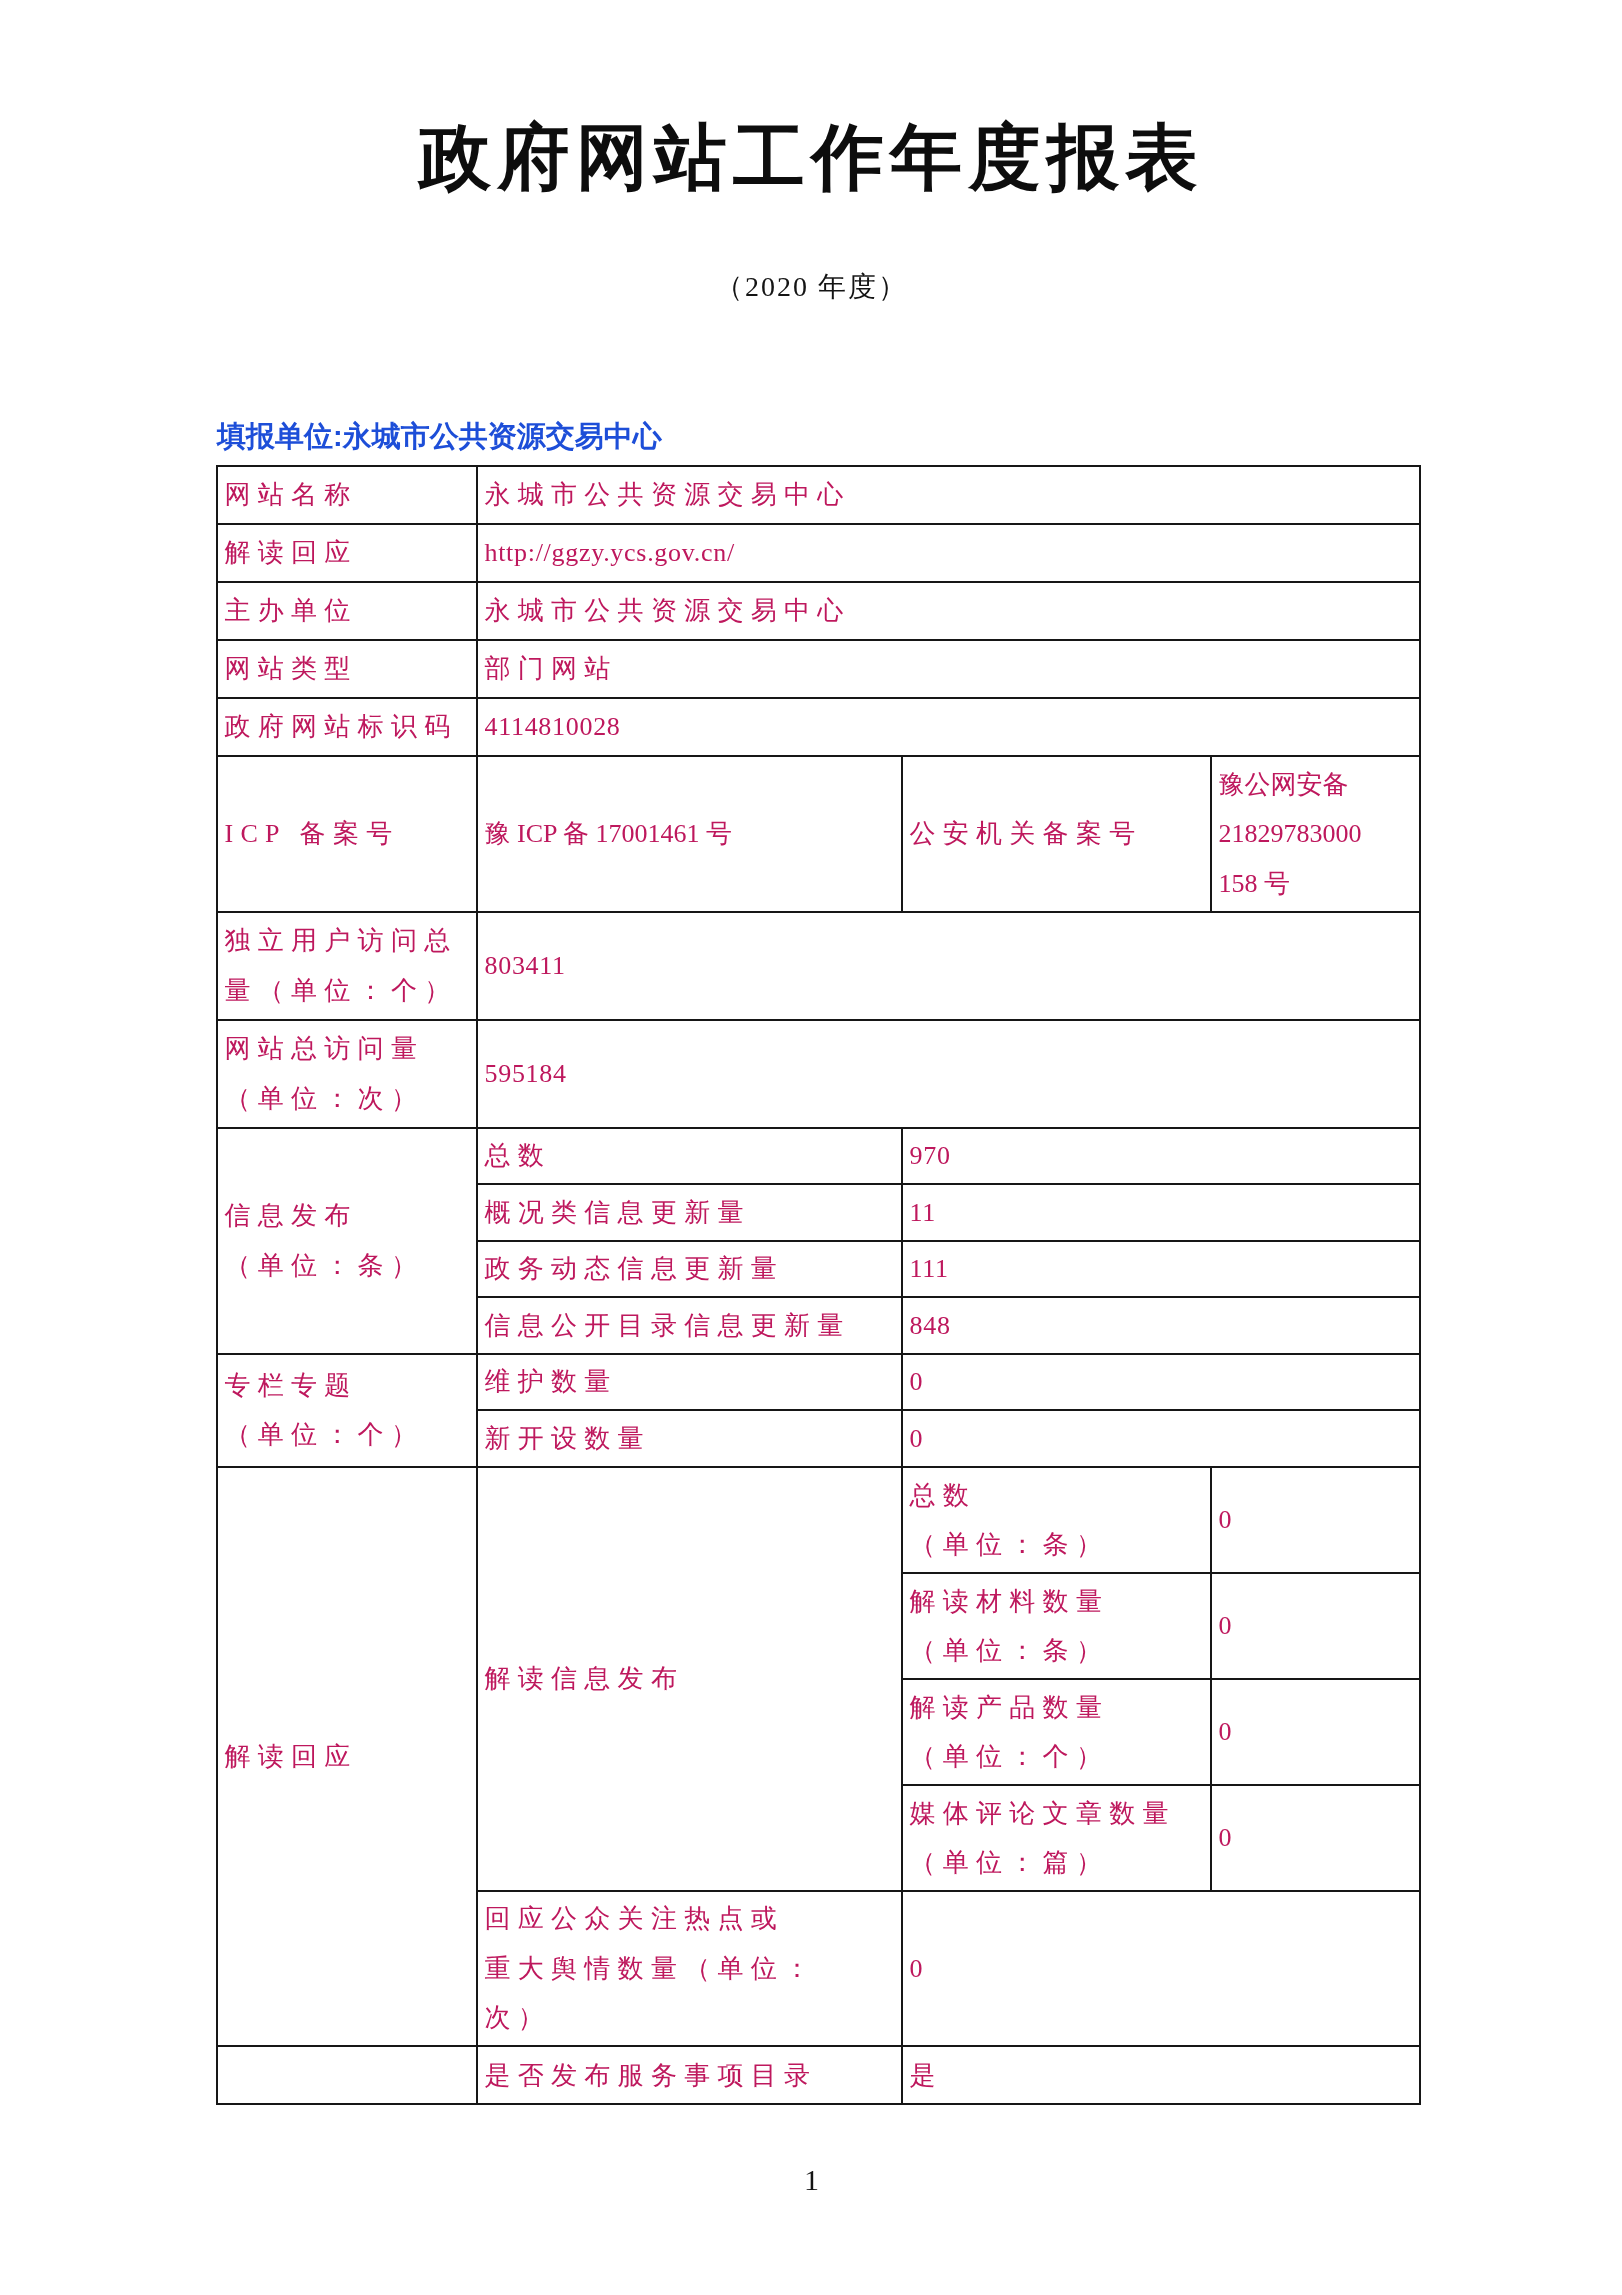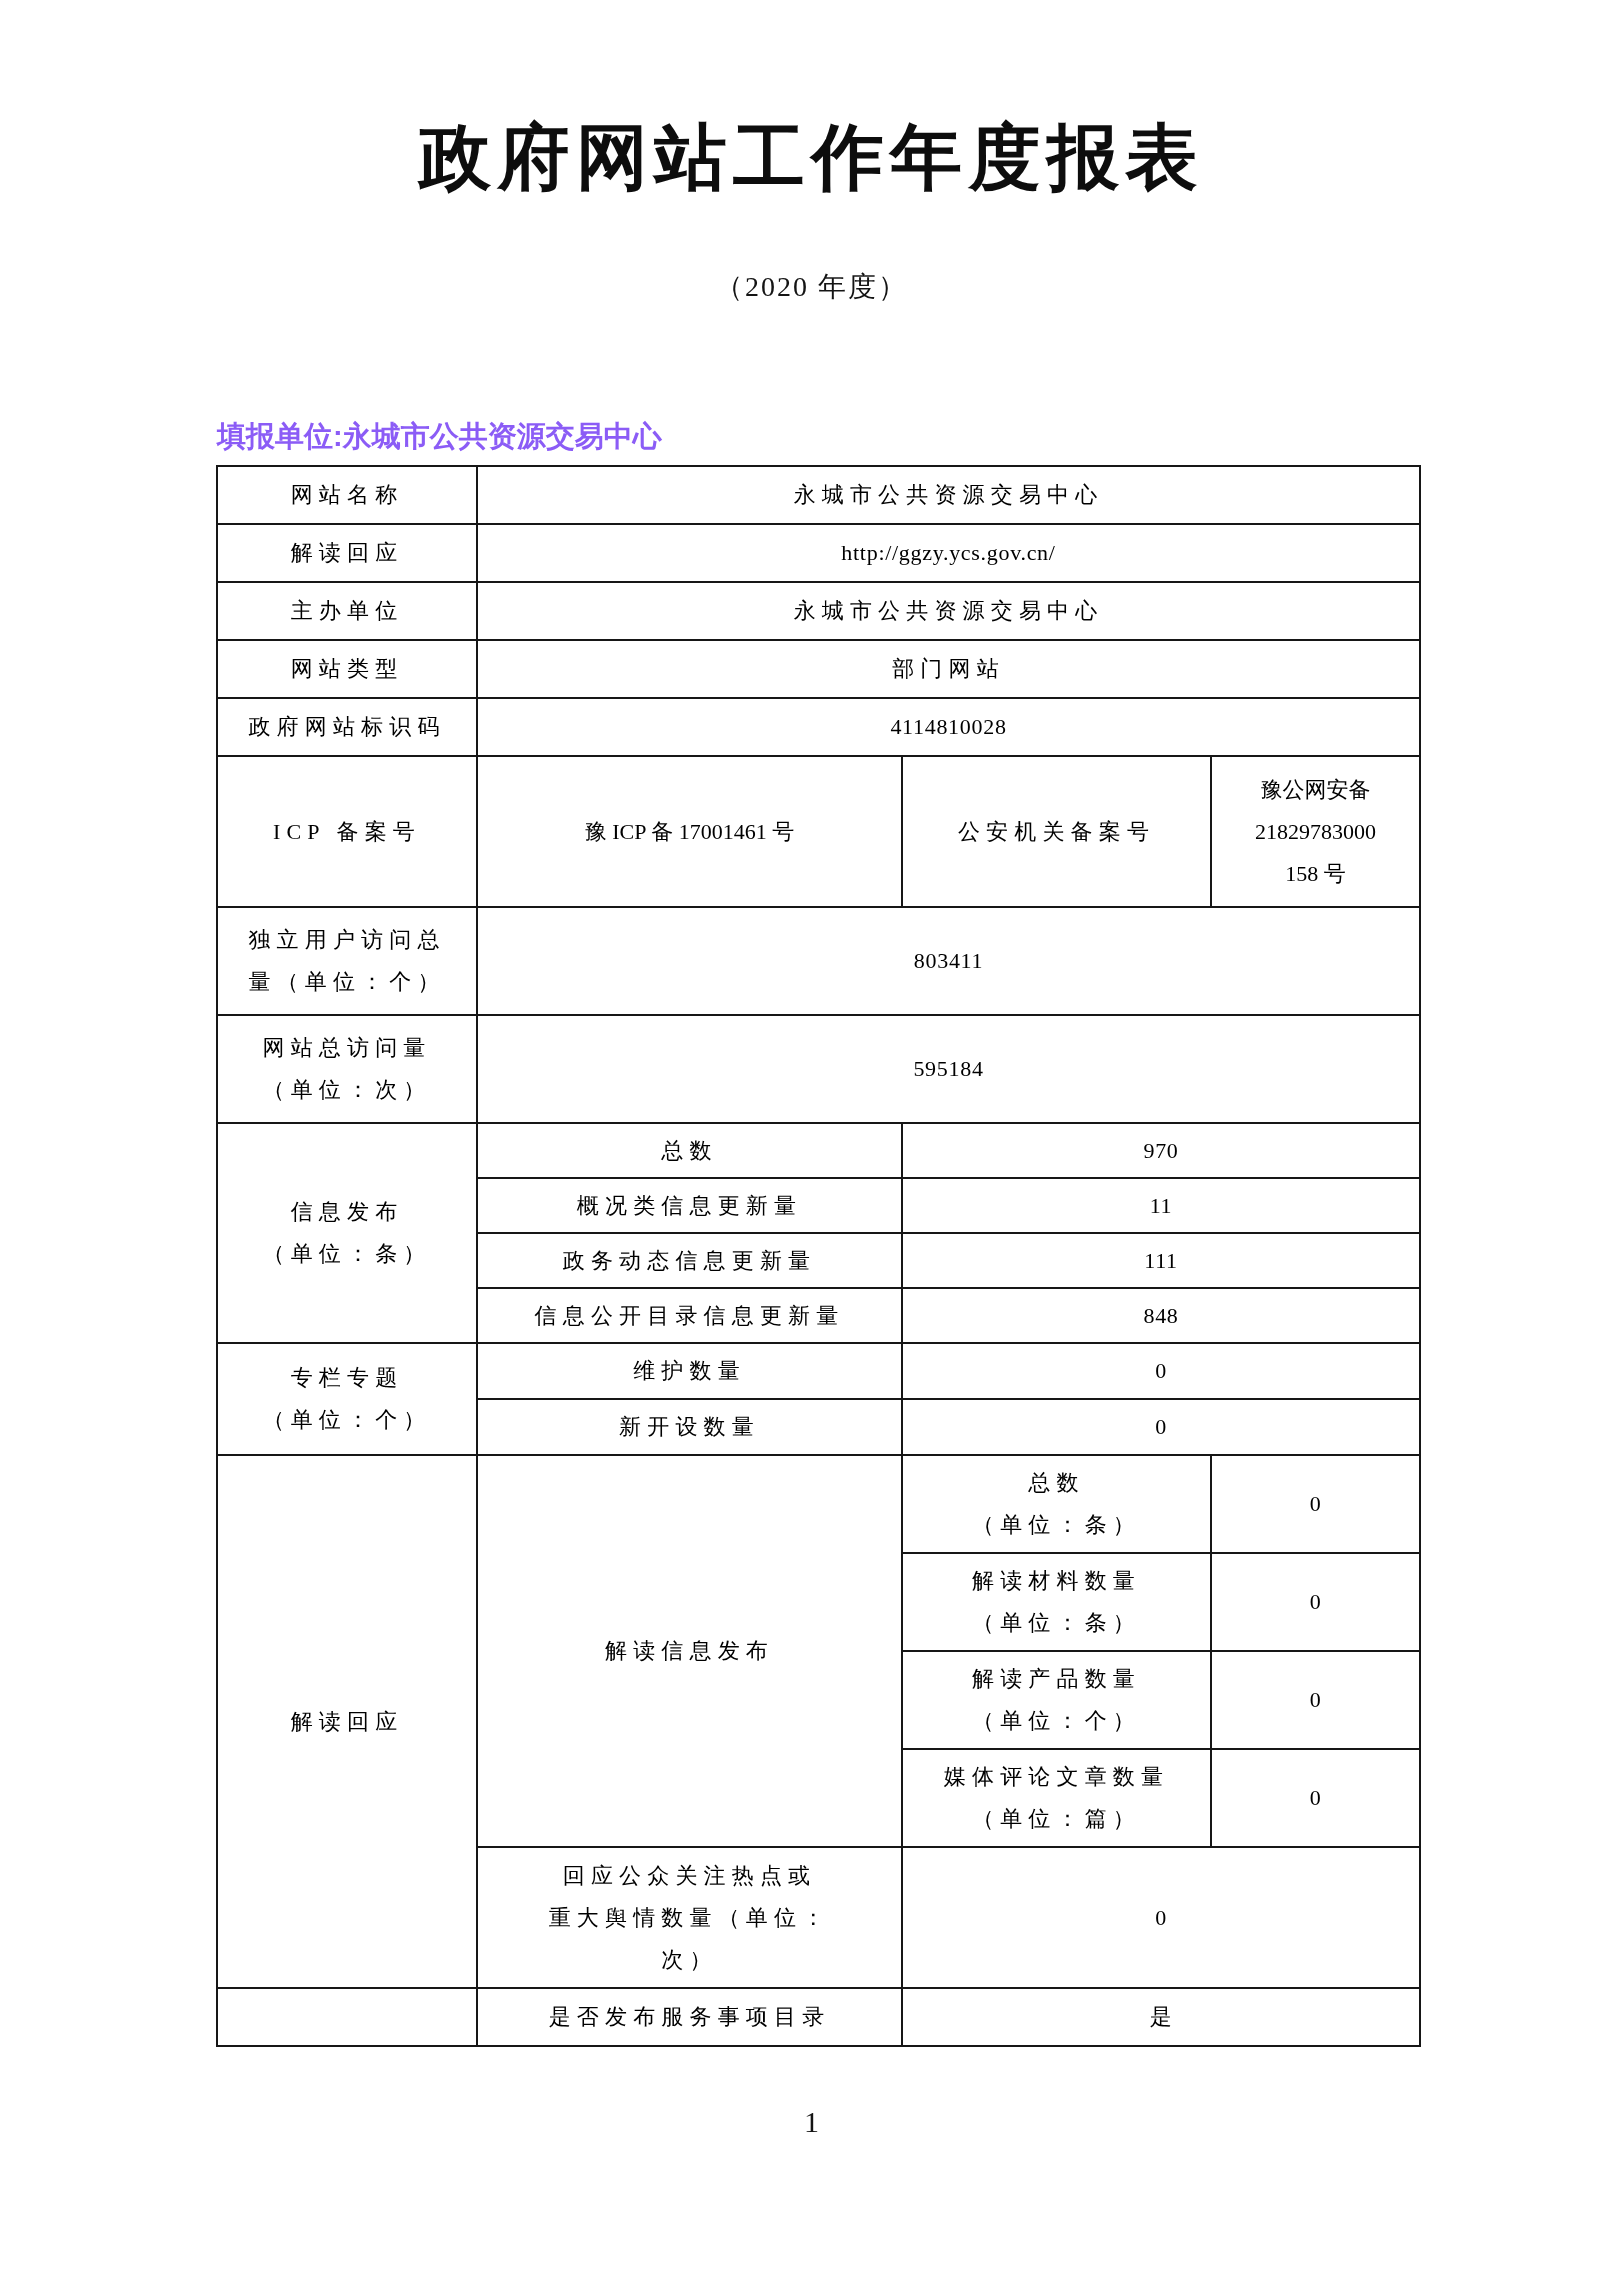--- a/index.html
+++ b/index.html
@@ -32,36 +32,36 @@
     line-height: 1.1;
     letter-spacing: 2px;
     color: #141414;
   }
   .unit-line {
     margin: 116px 0 0 217px;
     font-family: "Liberation Sans", "DejaVu Sans", sans-serif;
     font-weight: bold;
     font-size: 29px;
     line-height: 1.2;
-    color: #8b5cf6;
+    color: #1d4ed8;
   }
   table.report {
     margin: 11.8px 0 0 216px;
     width: 1204px;
     table-layout: fixed;
     border-collapse: collapse;
   }
   table.report td {
     border: 2.6px solid #161616;
-    text-align: center;
+    text-align: left;
     vertical-align: middle;
-    font-size: 22px;
+    font-size: 26px;
     line-height: 1.9;
     padding: 2.6px 6.5px;
-    color: #000000;
+    color: #be185d;
     overflow: hidden;
   }
   
   .sp   { letter-spacing: 0.28em; }
   .pre  { white-space: pre-line; line-height: 1.75; }
   .val  { font-size: 30px; letter-spacing: 0.7px; }
   .h1   { height: 58px;  }
   .hicp { height: 151px; }
   .h2   { height: 108px; }
   .h3   { height: 55px;  }

